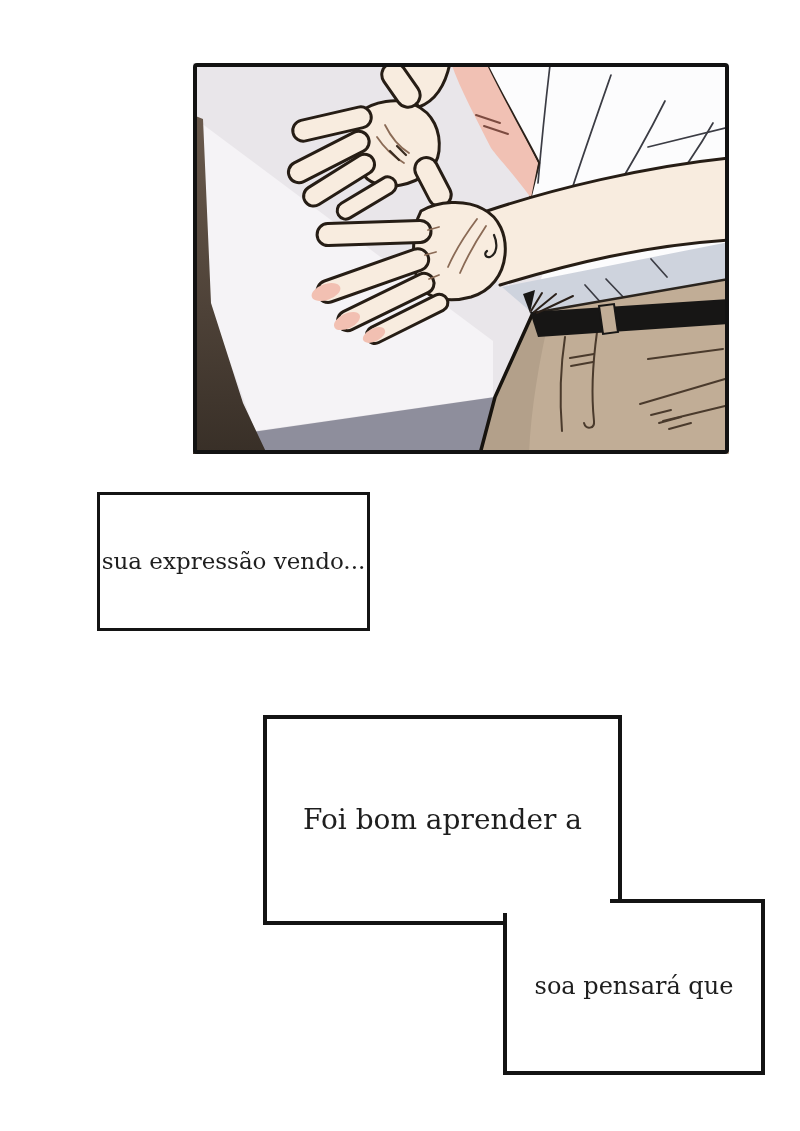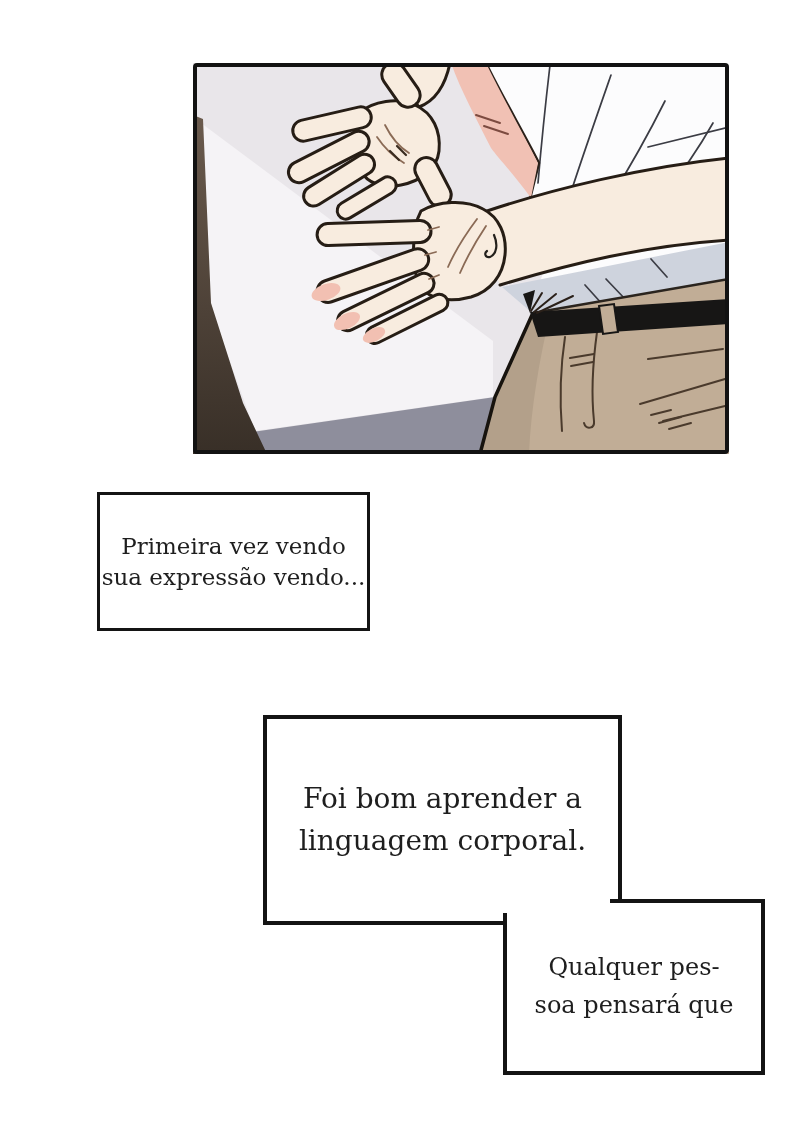--- a/index.html
+++ b/index.html
@@ -152,29 +152,26 @@
         <ellipse rx="12" ry="6.5" transform="translate(181 272) rotate(153.5)"></ellipse>
       </g>
 
       <path d="M301,172 C305,181 304,191 297,194 C292,195 291,190 294,188" fill="none" stroke="#23201c" stroke-width="2.2" stroke-linecap="round"></path>
 
       <rect x="2" y="2" width="532" height="387" rx="2" fill="none" stroke="#121212" stroke-width="4"></rect>
     </svg>
   </div>
 
   <div class="bubble b1">
-    <span class="ln">Primeira vez vendo</span>
     <span class="ln">sua expressão vendo...</span>
   </div>
 
   <div class="bubble b2">
     <span class="ln">Foi bom aprender a</span>
-    <span class="ln">linguagem corporal.</span>
   </div>
 
   <div class="bubble b3">
-    <span class="ln">Qualquer pes-</span>
     <span class="ln">soa pensará que</span>
   </div>
 
   <div class="join-patch"></div>
 
 </div>
 
 </body></html>

